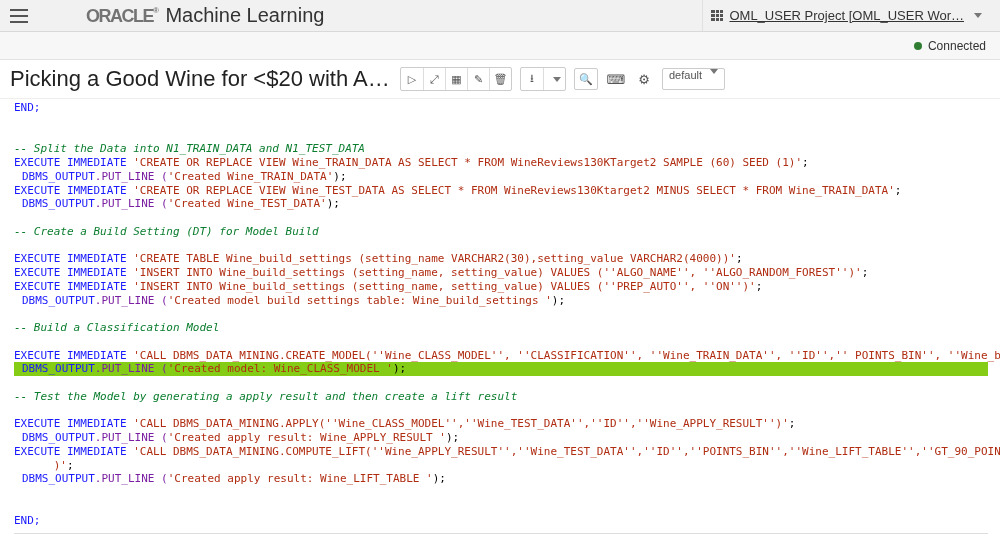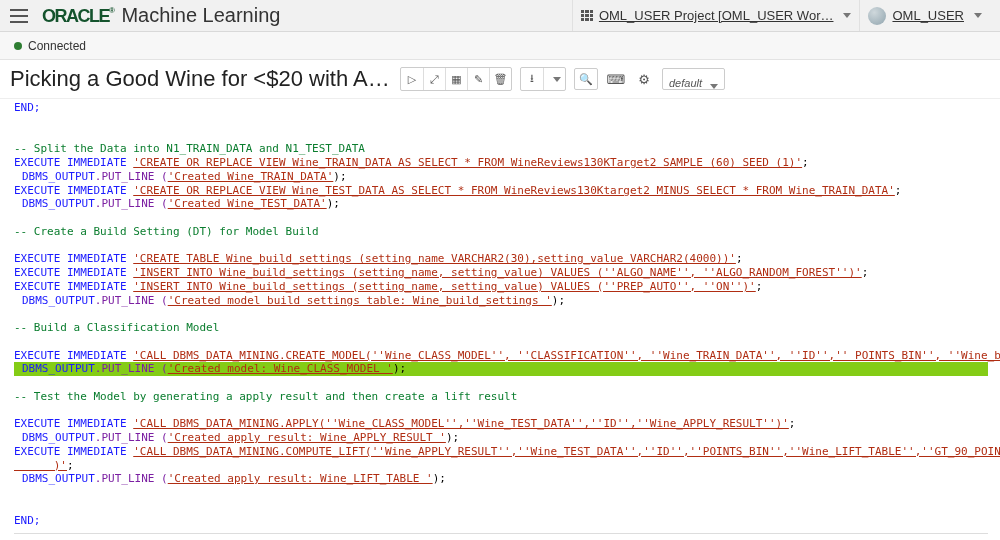--- a/index.html
+++ b/index.html
@@ -1,47 +1,47 @@
 <!DOCTYPE html>
 <html><head>
 <meta charset="utf-8">
 <style>
   * { box-sizing: border-box; margin: 0; padding: 0; }
   html, body { width: 1000px; height: 540px; overflow: hidden; font-family: "Helvetica Neue", Arial, sans-serif; background: #fff; }
   .topbar { display: flex; align-items: center; height: 32px; background: #f1f1f1; border-bottom: 1px solid #d9d9d9; padding: 0 10px; font-size: 13px; color: #333; }
   .hamburger { width: 18px; height: 14px; display: flex; flex-direction: column; justify-content: space-between; margin-right: 14px; cursor: pointer; }
   .hamburger span { display: block; height: 2px; background: #555; }
   .brand { display: flex; align-items: baseline; gap: 8px; }
-  .brand-logo { font-family: Arial, sans-serif; font-weight: 700; font-size: 18px; letter-spacing: -1.5px; color: #14532d; }
+  .brand-logo { font-family: Arial, sans-serif; font-weight: 700; font-size: 18px; letter-spacing: -1.5px; color: #737373; margin-left: 44px; }
   .brand-logo sup { font-size: 8px; vertical-align: top; }
   .brand-sub { font-size: 20px; color: #333; font-weight: 300; }
   .top-spacer { flex: 1; }
   .top-group { display: flex; align-items: center; gap: 6px; padding: 4px 8px; height: 100%; border-left: 1px solid #e0e0e0; text-decoration: underline; }
   .grid-icon { width: 12px; height: 12px; display: grid; grid-template-columns: repeat(3,1fr); grid-template-rows: repeat(3,1fr); gap: 1px; }
   .grid-icon i { background: #555; }
   .caret { width: 0; height: 0; border-left: 4px solid transparent; border-right: 4px solid transparent; border-top: 5px solid #777; margin-left: 4px; }
   .avatar { width: 18px; height: 18px; border-radius: 50%; background: radial-gradient(circle at 35% 30%, #cfd8dc, #90a4ae); }
-  .subbar { height: 28px; background: #f7f7f7; border-bottom: 1px solid #e3e3e3; display: flex; align-items: center; justify-content: flex-start; padding: 0 14px; font-size: 12px; color: #333; }
+  .subbar { height: 28px; background: #f7f7f7; border-bottom: 1px solid #e3e3e3; display: flex; align-items: center; justify-content: flex-end; padding: 0 14px; font-size: 12px; color: #333; }
   .conn-dot { width: 8px; height: 8px; border-radius: 50%; background: #2e7d32; margin-right: 6px; }
   .title-row { display: flex; align-items: center; padding: 6px 10px 6px 10px; gap: 10px; border-bottom: 1px solid #eee; }
   .page-title { font-size: 22px; font-weight: 300; color: #222; white-space: nowrap; max-width: 380px; overflow: hidden; text-overflow: ellipsis; }
   .toolbar { display: flex; align-items: center; gap: 8px; }
   .btn-group { display: flex; border: 1px solid #ccc; border-radius: 2px; overflow: hidden; background: #fff; }
   .btn-group .tb-btn { width: 22px; height: 22px; display: flex; align-items: center; justify-content: center; font-size: 11px; color: #555; cursor: pointer; }
   .btn-group .tb-btn + .tb-btn { border-left: 1px solid #ddd; }
   .tb-single { border: 1px solid #ccc; border-radius: 2px; width: 24px; height: 22px; display: flex; align-items: center; justify-content: center; font-size: 11px; color: #555; background: #fff; cursor: pointer; }
-  .tb-select { border: 1px solid #ccc; border-radius: 2px; height: 22px; padding: 0 6px; display: flex; align-items: flex-end; font-size: 11px; color: #555; background: #fff; cursor: pointer; gap: 4px; font-style: italic; }
+  .tb-select { border: 1px solid #ccc; border-radius: 2px; height: 22px; padding: 0 6px; display: flex; align-items: flex-start; font-size: 11px; color: #555; background: #fff; cursor: pointer; gap: 4px; }
   .tb-icon-plain { width: 20px; height: 22px; display: flex; align-items: center; justify-content: center; font-size: 13px; color: #555; cursor: pointer; }
   .code-area { height: calc(540px - 32px - 28px - 44px); overflow: hidden; }
   .code-inner { padding: 2px 12px 8px 14px; }
   pre.code { font-family: Menlo, Consolas, monospace; font-size: 11px; line-height: 1.25; white-space: pre; color: #000; }
   .kw-end { color: #1a1aff; margin-top: 22px; }
-  .cmt { color: #0a7d2e; }
+  .cmt { color: #0a7d2e; font-style: italic; }
   .exec { color: #1a1aff; margin-top: 21px; }
-  .str { color: #b02d12; text-decoration: underline; }
+  .str { color: #b02d12; }
   .pkg { color: #1a1aff; padding-left: 8px; }
   .mth { color: #7b1fa2; }
   .highlight-line { display: block; background: #84cc16; }
   .output-block { border-top: 1px solid #ddd; margin-top: 6px; padding-top: 4px; font-family: Menlo, Consolas, monospace; font-size: 11px; line-height: 1.3; color: #111; white-space: pre-wrap; }
 </style>
 </head>
 <body>
 
 <div class="topbar">
   <div class="hamburger">
@@ -60,25 +60,20 @@
         <i></i>
         <i></i>
         <i></i>
         <i></i>
         <i></i>
         <i></i>
         <i></i>
         <i></i>
       </span>
     <span>OML_USER Project [OML_USER Wor…</span>
-    <span class="caret"></span>
-  </div>
-  <div class="top-group">
-    <span class="avatar"></span>
-    <span>OML_USER</span>
     <span class="caret"></span>
   </div>
 </div>
 
 <div class="subbar">
   <span class="conn-dot"></span>
   <span>Connected</span>
 </div>
 
 <div class="title-row">

